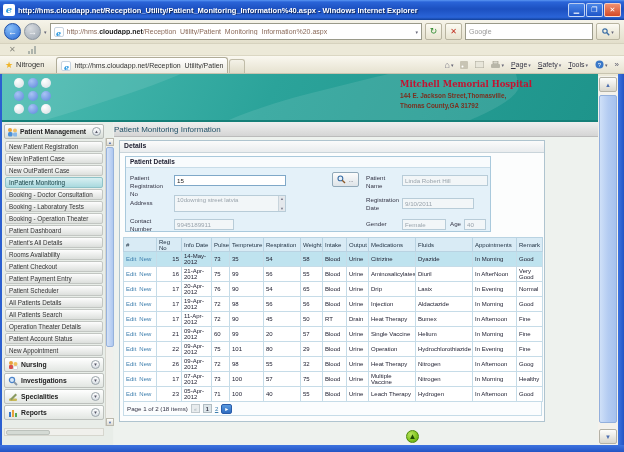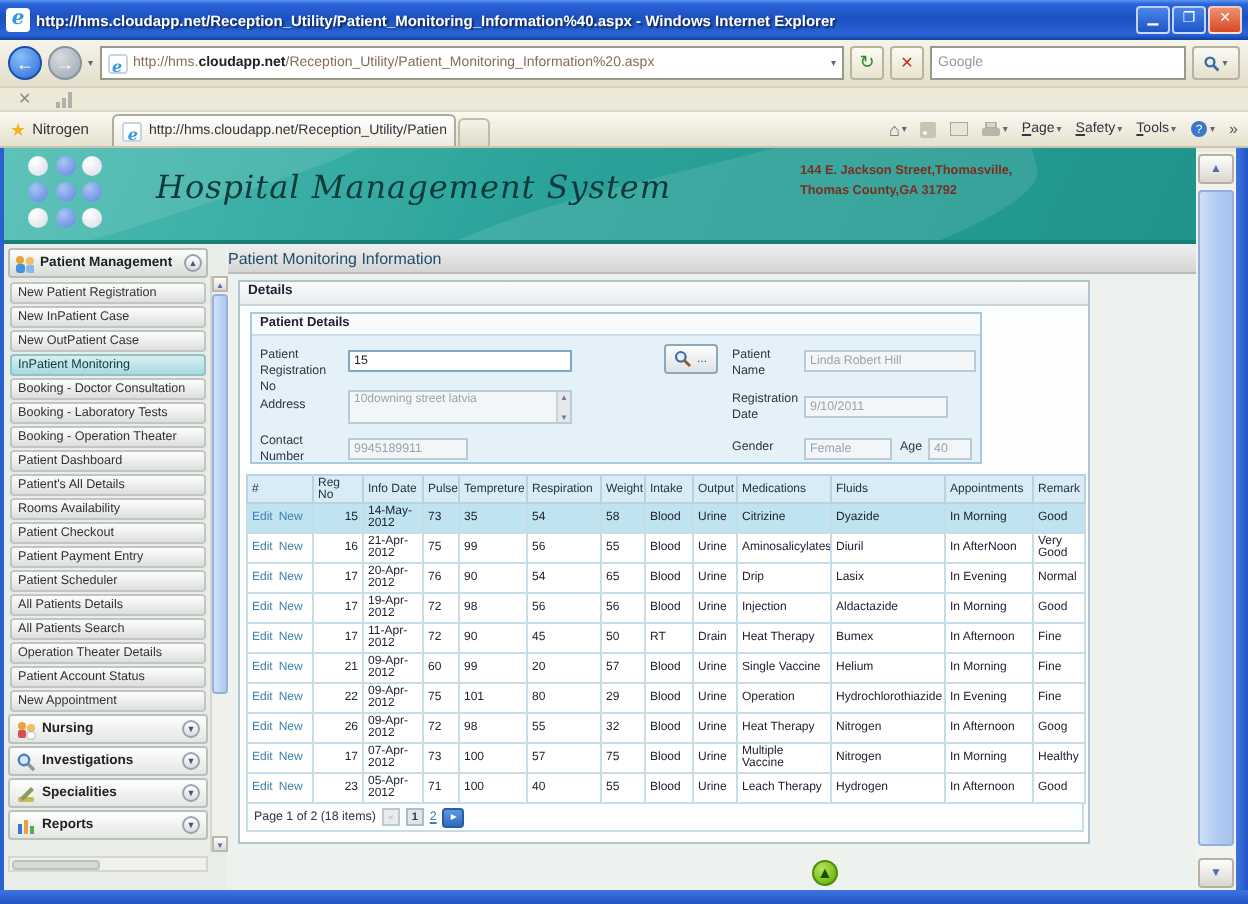--- a/index.html
+++ b/index.html
@@ -292,22 +292,22 @@
         <i></i>
           <i class="b"></i>
           <i></i>
           <i class="b"></i>
           <i class="b"></i>
           <i class="b"></i>
           <i></i>
           <i class="b"></i>
           <i></i>
       </div>
-      <div class="app-title">Hospital Management System</div>
       <div class="hosp">
+        <div class="hosp-name">Mitchell Memorial Hospital</div>
         <div class="hosp-addr">
           <span>144 E. Jackson Street,Thomasville,</span><br>
           <span>Thomas County,GA 31792</span>
         </div>
       </div>
     </div>
     <div class="teal-strip"></div>
 
     <div class="sidebar">
       <div class="pm-header">

